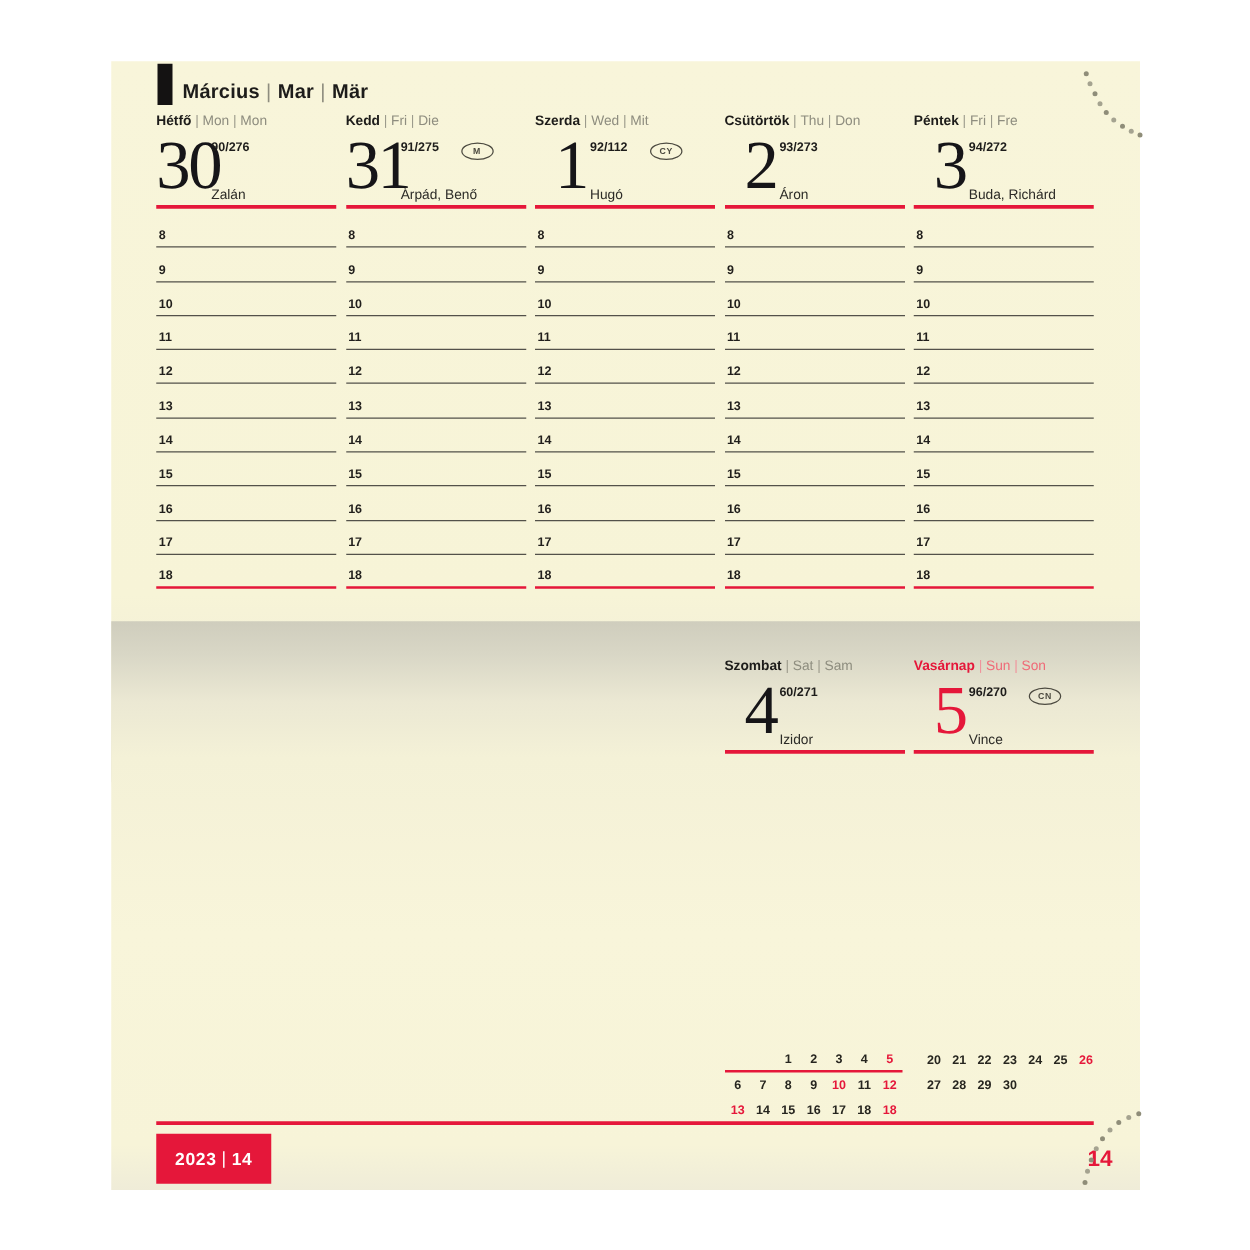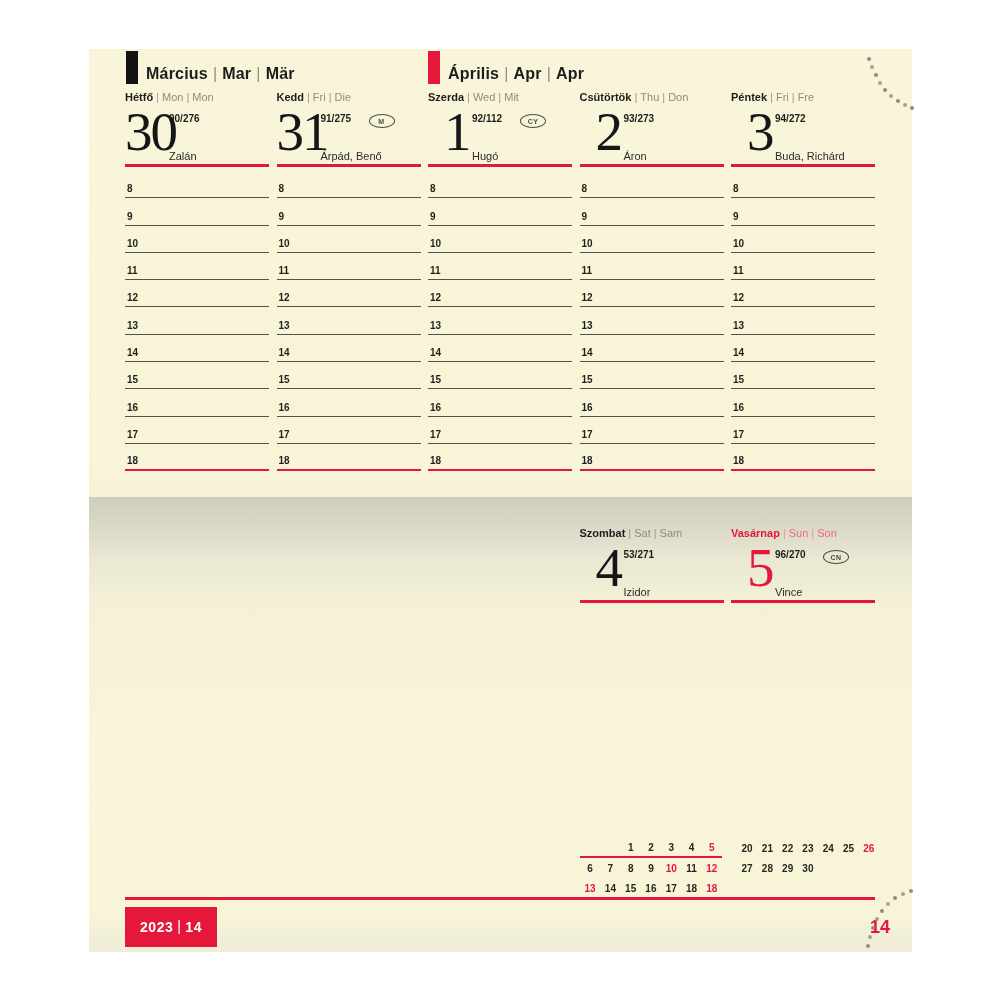--- a/index.html
+++ b/index.html
@@ -74,24 +74,20 @@
 
 <div class="canvas">
 
   <div class="page page-top">
 
     <div class="month-hdr" style="left:37px">
       <span class="bar bar-black"></span>
       <span class="month-title"><span>Március</span><span class="pipe">|</span><span>Mar</span><span class="pipe">|</span><span>Mär</span></span>
     </div>
 
-    <div class="month-hdr" style="left:339px">
-      <span class="bar bar-red"></span>
-      <span class="month-title"><span>Április</span><span class="pipe">|</span><span>Apr</span><span class="pipe">|</span><span>Apr</span></span>
-    </div>
 
     <div class="day-col col-0">
       <div class="wd-header"><span class="wd-name">Hétfő</span><span class="pipe">|</span><span class="alt">Mon</span><span class="pipe">|</span><span class="alt">Mon</span></div>
       <div class="day-head">
         <span class="day-num">30</span>
         <span class="ordinal">90/276</span>
 
         <span class="names">Zalán</span>
       </div>
       <div class="hours">
@@ -311,21 +307,21 @@
         </div>
     </div>
   </div>
 
   <div class="page page-bottom">
 
     <div class="day-col col-3">
       <div class="wd-header"><span class="wd-name">Szombat</span><span class="pipe">|</span><span class="alt">Sat</span><span class="pipe">|</span><span class="alt">Sam</span></div>
       <div class="day-head">
         <span class="day-num narrow">4</span>
-        <span class="ordinal">53/271</span>
+        <span class="ordinal">60/271</span>
 
         <span class="names">Izidor</span>
       </div>
     </div>
 
     <div class="day-col col-4 sunday">
       <div class="wd-header"><span class="wd-name">Vasárnap</span><span class="pipe">|</span><span class="alt">Sun</span><span class="pipe">|</span><span class="alt">Son</span></div>
       <div class="day-head">
         <span class="day-num narrow">5</span>
         <span class="ordinal">96/270</span>

